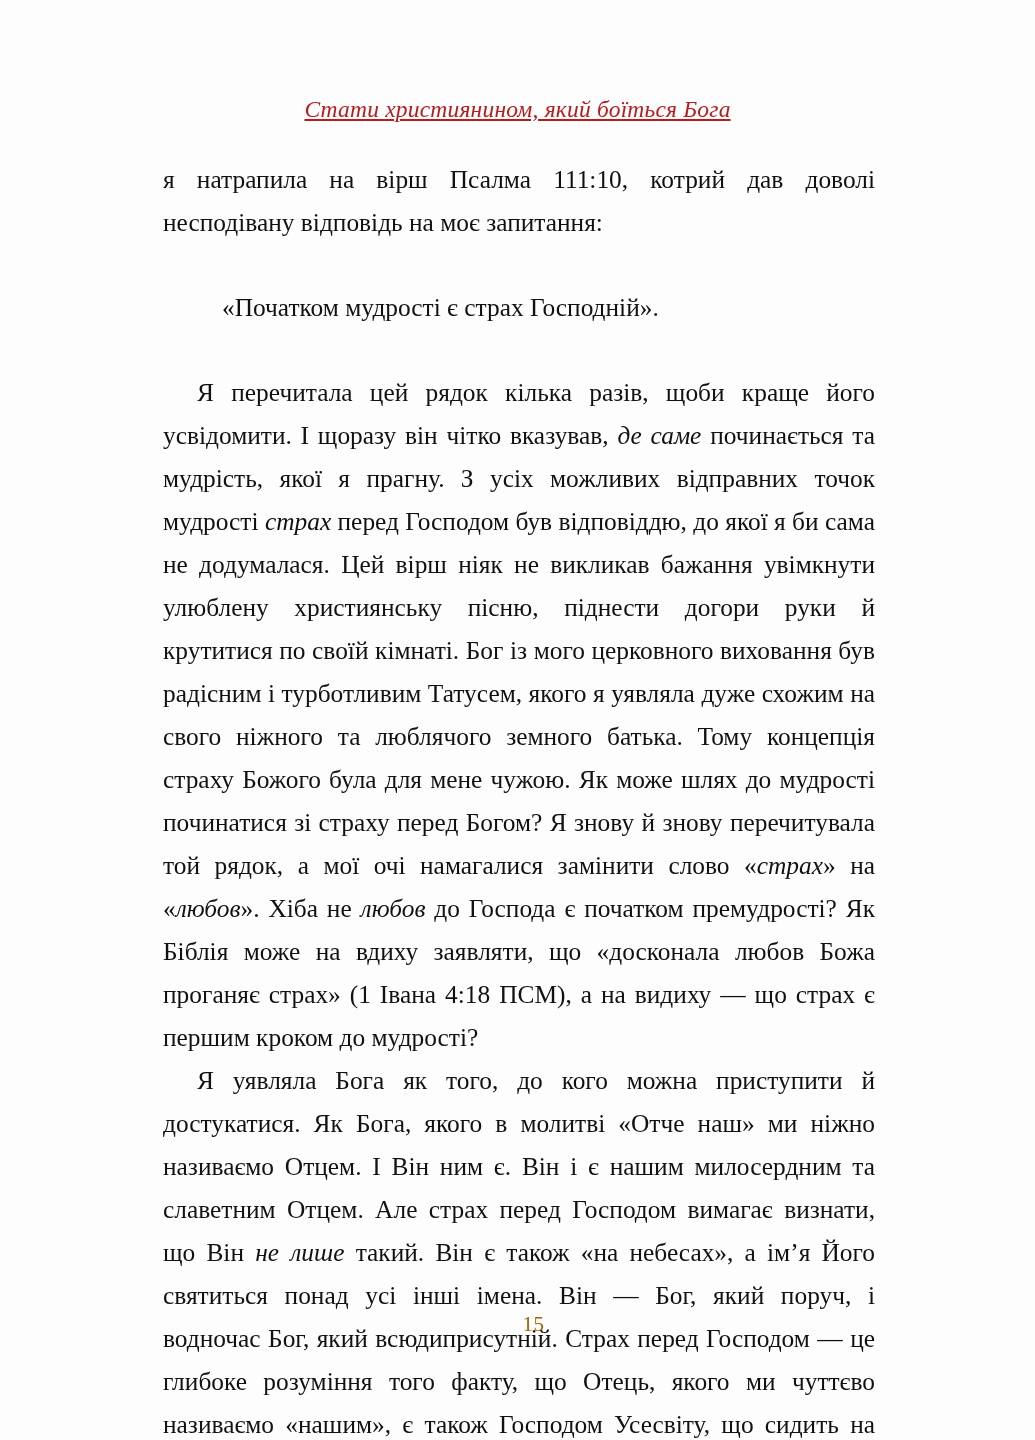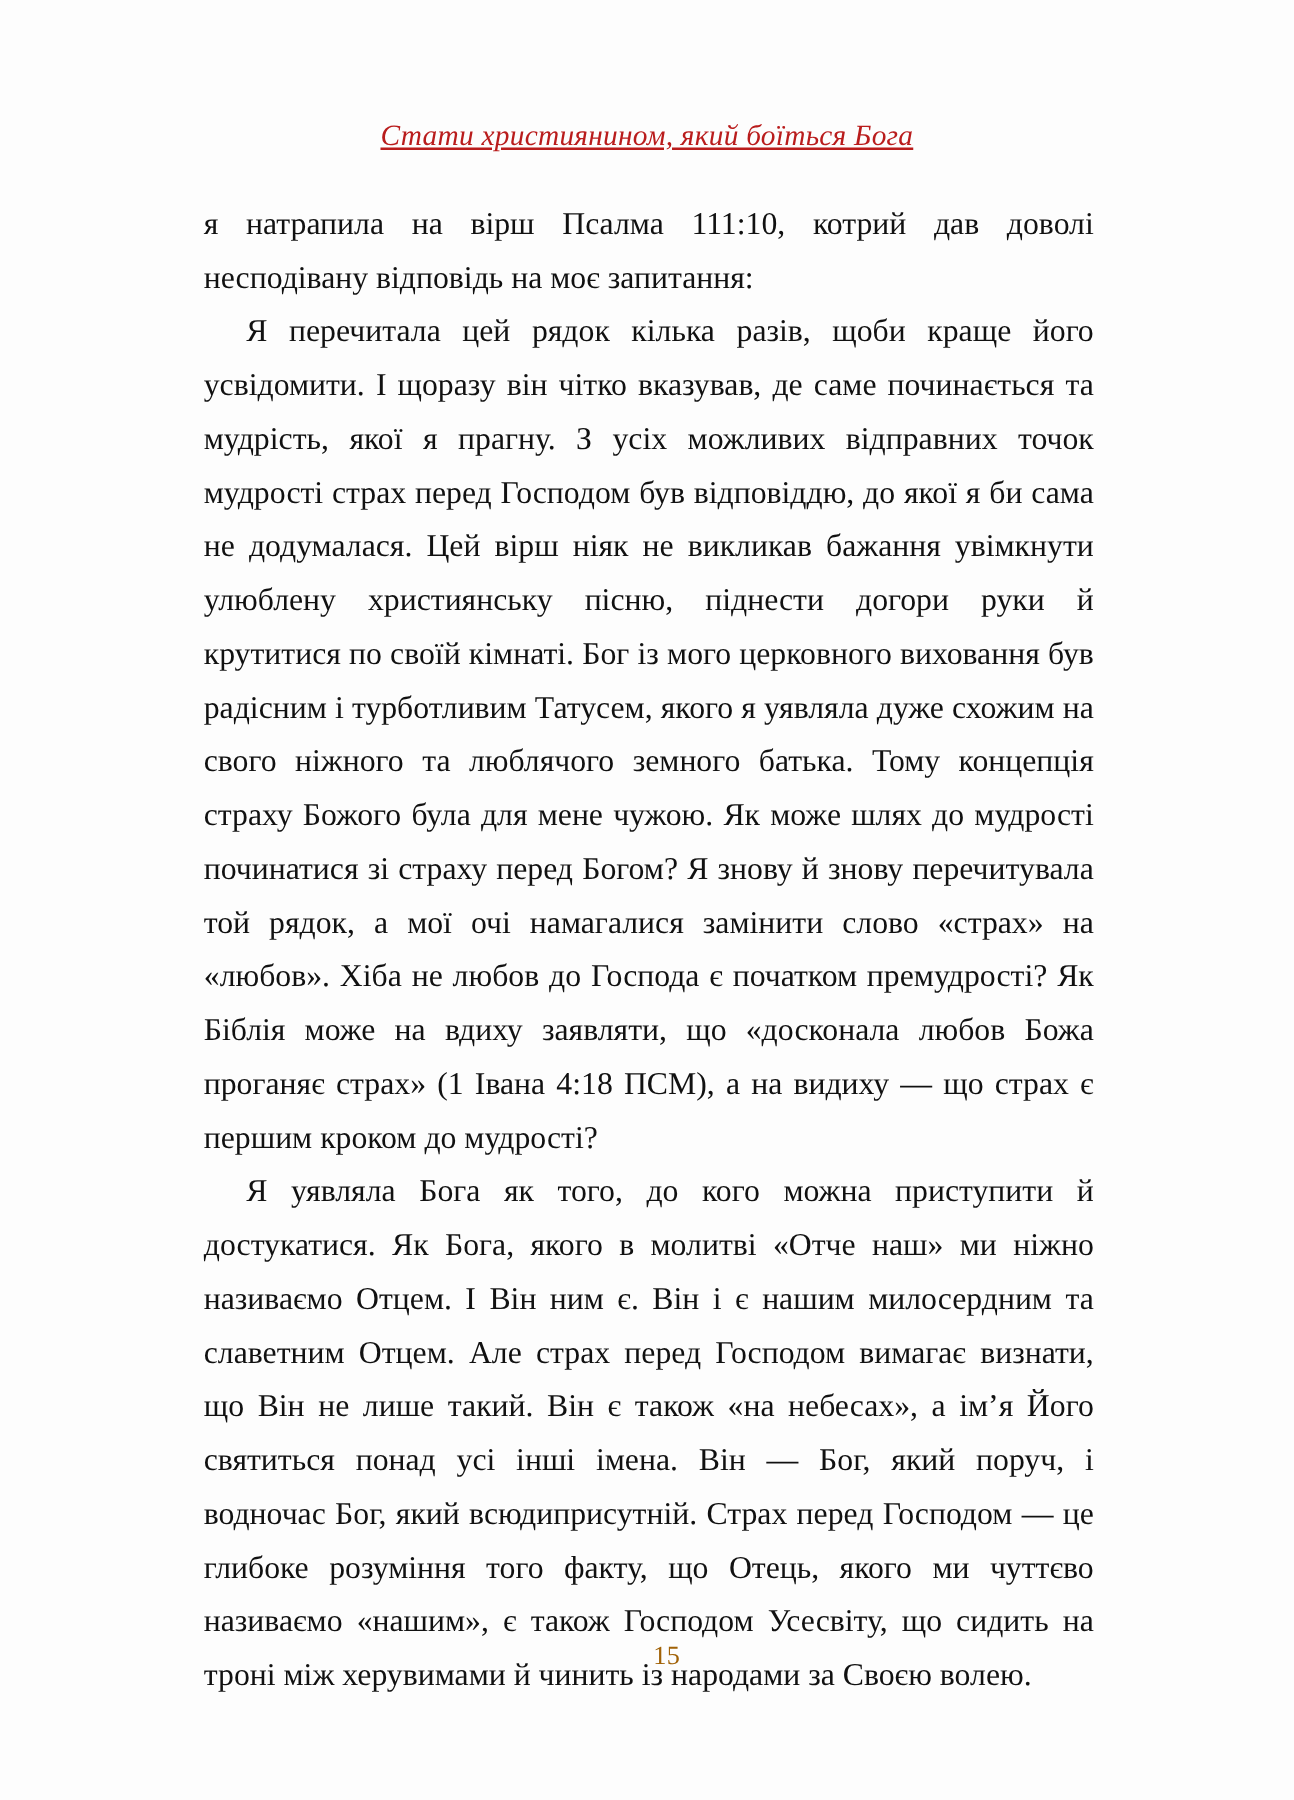--- a/index.html
+++ b/index.html
@@ -67,20 +67,21 @@
     margin-top: 42px;
     margin-bottom: 42px;
     padding-left: 59px;
     font-size: 25.4px;
     line-height: 42.6px;
     text-align: left;
     color: #111111;
   }
 
   em, .ital {
+    font-style: italic;
   }
 
   
   .folio {
     position: absolute;
     top: 1312px;
     left: 16px;
     width: 1035px;
     text-align: center;
     font-size: 21px;
@@ -92,20 +93,21 @@
 <body>
 
 <div class="page" style="background: rgb(253, 253, 253);">
 
   <div class="running-head">Стати християнином, який боїться Бога</div>
 
   <div class="textblock">
 
     <p class="flush">я натрапила на вірш Псалма 111:10, котрий дав доволі несподівану відповідь на моє запитання:</p>
 
+    <p class="blockquote">«Початком мудрості є страх Господній».</p>
 
     <p class="indent"><span>Я перечитала цей рядок кілька разів, щоби краще його усвідомити. І щоразу він чітко вказував, </span><span class="ital">де саме</span><span> починається та мудрість, якої я прагну. З усіх можливих відправних точок мудрості </span><span class="ital">страх</span><span> перед Господом був відповіддю, до якої я би сама не додумалася. Цей вірш ніяк не викликав бажання увімкнути улюблену християнську пісню, піднести догори руки й крутитися по своїй кімнаті. Бог із мого церковного виховання був радісним і турботливим Татусем, якого я уявляла дуже схожим на свого ніжного та люблячого земного батька. Тому концепція страху Божого була для мене чужою. Як може шлях до мудрості починатися зі страху перед Богом? Я знову й знову перечитувала той рядок, а мої очі намагалися замінити слово «</span><span class="ital">страх</span><span>» на «</span><span class="ital">любов</span><span>». Хіба не </span><span class="ital">любов</span><span> до Господа є початком премудрості? Як Біблія може на вдиху заявляти, що «досконала любов Божа проганяє страх» (1 Івана 4:18 ПСМ), а на видиху — що страх є першим кроком до мудрості?</span></p>
 
     <p class="indent"><span>Я уявляла Бога як того, до кого можна приступити й достукатися. Як Бога, якого в молитві «Отче наш» ми ніжно називаємо Отцем. І Він ним є. Він і є нашим милосердним та славетним Отцем. Але страх перед Господом вимагає визнати, що Він </span><span class="ital">не лише</span><span> такий. Він є також «на небесах», а ім’я Його святиться понад усі інші імена. Він — Бог, який поруч, і водночас Бог, який всюдиприсутній. Страх перед Господом — це глибоке розуміння того факту, що Отець, якого ми чуттєво називаємо «нашим», є також Господом Усесвіту, що сидить на троні між херувимами й чинить із народами за Своєю волею.</span></p>
 
   </div>
 
   <div class="folio">15</div>
 
 </div>

